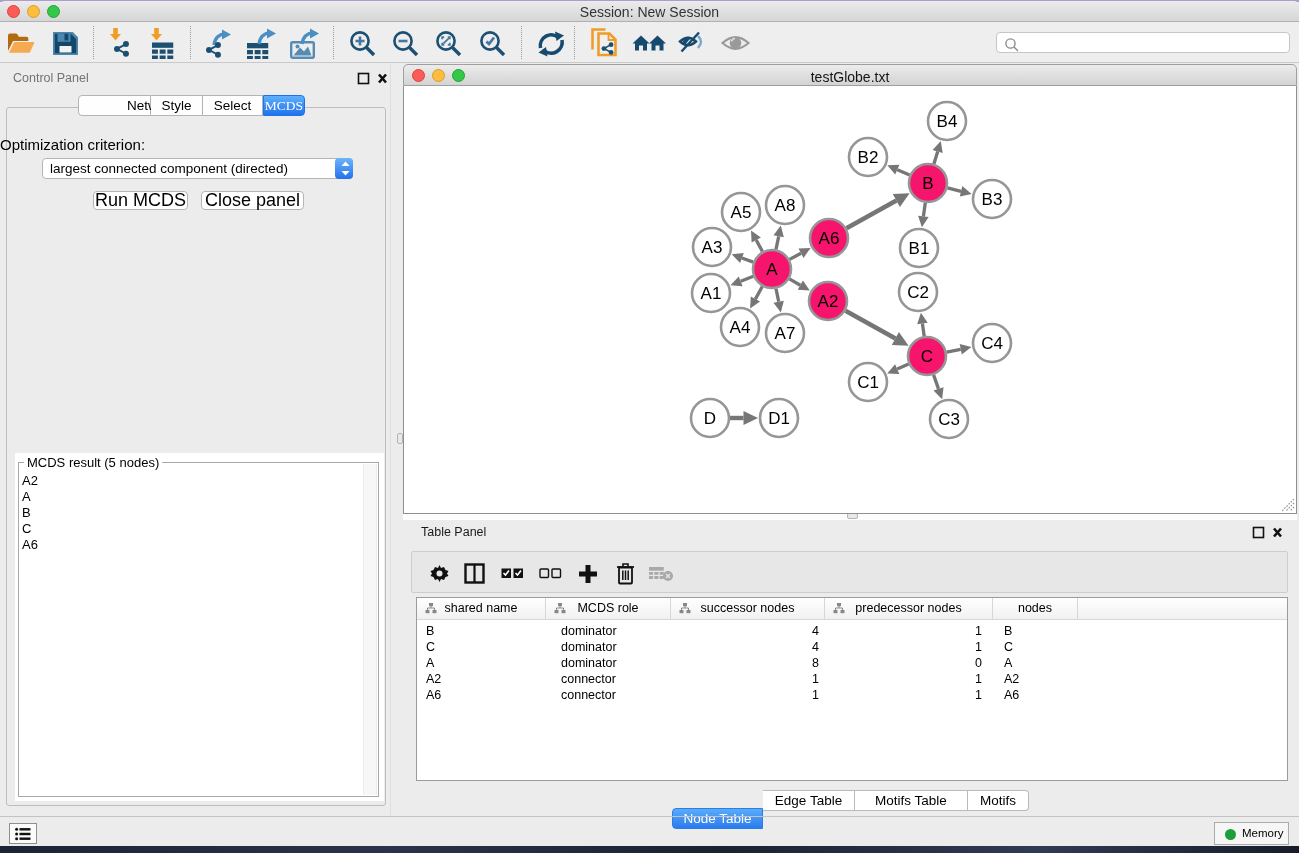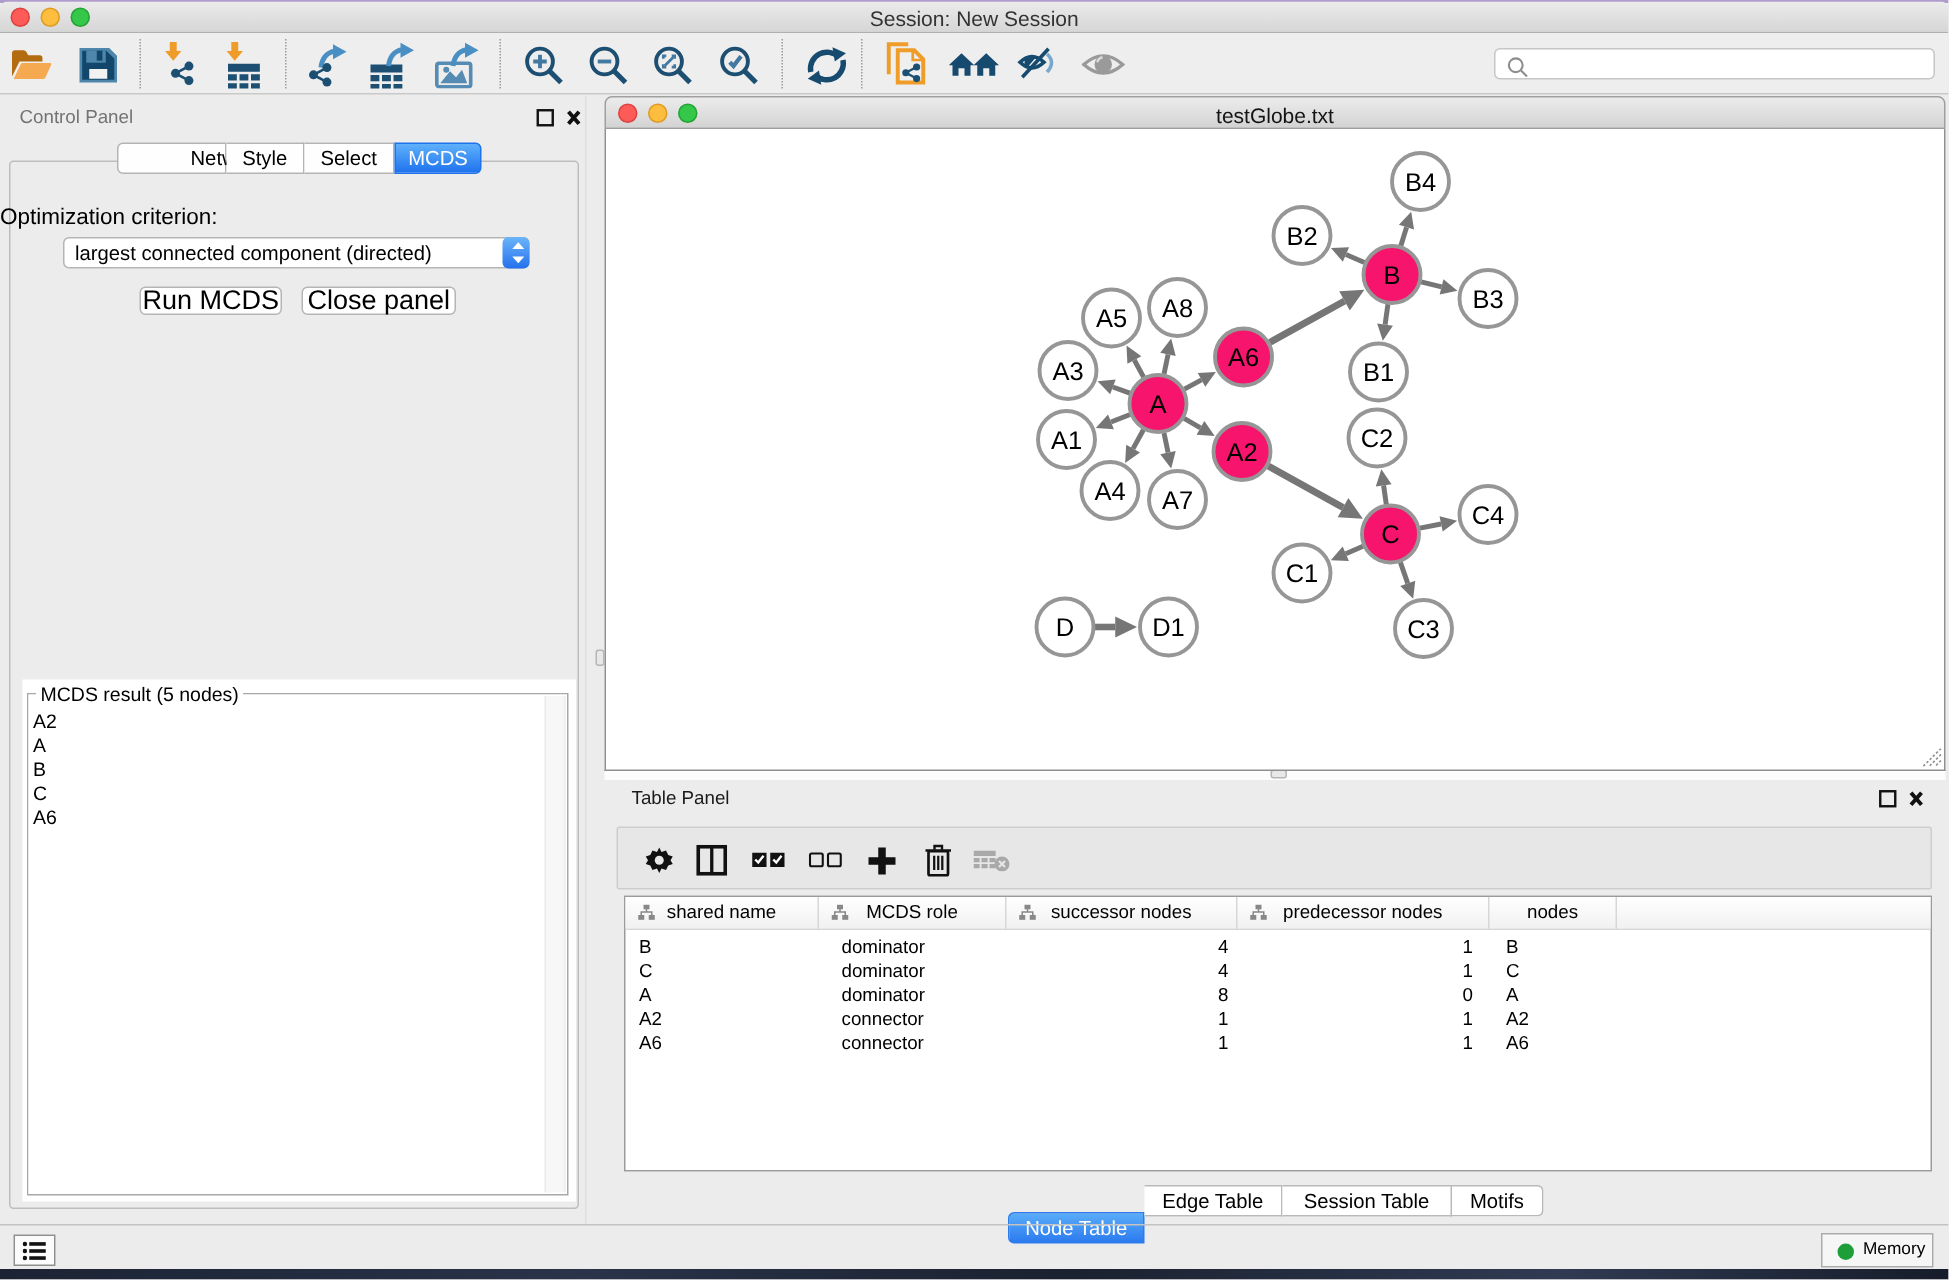--- a/index.html
+++ b/index.html
@@ -231,21 +231,21 @@
 
 <div class="abs" id="cp-title">Control Panel</div>
 <svg class="ic" style="left:357px;top:72px" width="32" height="13" viewBox="0 0 32 13">
     <rect x="1.5" y="1.5" width="10" height="10" fill="none" stroke="#111" stroke-width="1.6"></rect>
     <path d="M22 2.5 L29 10.5 M29 2.5 L22 10.5" stroke="#111" stroke-width="2.6"></path>
   </svg>
 <div class="abs" id="cp-box"></div>
 <div class="cptab" style="left:78px; width:73px; border-radius:4px 0 0 4px;padding-left:48px;">Network</div>
 <div class="cptab" style="left:151px; width:52px; border-left:none;">Style</div>
 <div class="cptab" style="left:203px; width:60px; border-left:none;">Select</div>
-<div class="cptab sel" style="left:263px; width:58px;">MCDS</div>
+<div class="cptab sel" style="left:263px; width:42px;font-family:Liberation Serif, serif;">MCDS</div>
 <div class="abs" id="optlabel">Optimization criterion:</div>
 <div class="abs" id="dropdown">largest connected component (directed)
   <div id="ddbtn"><svg width="21" height="21" viewBox="0 0 21 21">
         <path d="M10.5 3.5 L14.5 8 L6.5 8 Z" fill="#fff"></path>
         <path d="M10.5 17.5 L14.5 13 L6.5 13 Z" fill="#fff"></path>
       </svg></div>
 </div>
 <div class="btn" style="left:93px; top:191px; width:95px;">Run MCDS</div>
 <div class="btn" style="left:201px; top:191px; width:103px;">Close panel</div>
 <div class="abs" id="mcds-white"></div>
@@ -456,21 +456,21 @@
     <div class="trow" style="left:408px;top:73px;width:157px;text-align:right;">1</div>
     <div class="trow" style="left:587px;top:73px;width:80px;">A2</div>
     <div class="trow" style="left:9px;top:89px;width:110px;">A6</div>
     <div class="trow" style="left:144px;top:89px;width:100px;">connector</div>
     <div class="trow" style="left:254px;top:89px;width:148px;text-align:right;">1</div>
     <div class="trow" style="left:408px;top:89px;width:157px;text-align:right;">1</div>
     <div class="trow" style="left:587px;top:89px;width:80px;">A6</div>
 </div>
 <div class="tabbtn sel" style="left:672px; width:91px; border-radius:4px 0 0 4px;margin-top:18px;">Node Table</div>
 <div class="tabbtn" style="left:763px; width:92px; border-left:none;">Edge Table</div>
-<div class="tabbtn" style="left:855px; width:113px; border-left:none;">Session Table</div>
+<div class="tabbtn" style="left:855px; width:113px; border-left:none;">Motifs Table</div>
 <div class="tabbtn" style="left:968px; width:61px; border-radius:0 4px 4px 0; border-left:none;">Motifs</div>
 
 <div class="abs" id="statussep"></div>
 <div class="abs" id="sb-left">
     <svg width="16" height="14" viewBox="0 0 16 14" style="position:absolute;left:5px;top:3px">
       <circle cx="1.6" cy="2.3" r="1.5" fill="#111"></circle>
       <rect x="4.5" y="1.1" width="11" height="2.4" fill="#111"></rect>
       <circle cx="1.6" cy="7" r="1.5" fill="#111"></circle>
       <rect x="4.5" y="5.8" width="11" height="2.4" fill="#111"></rect>
       <circle cx="1.6" cy="11.7" r="1.5" fill="#111"></circle>

